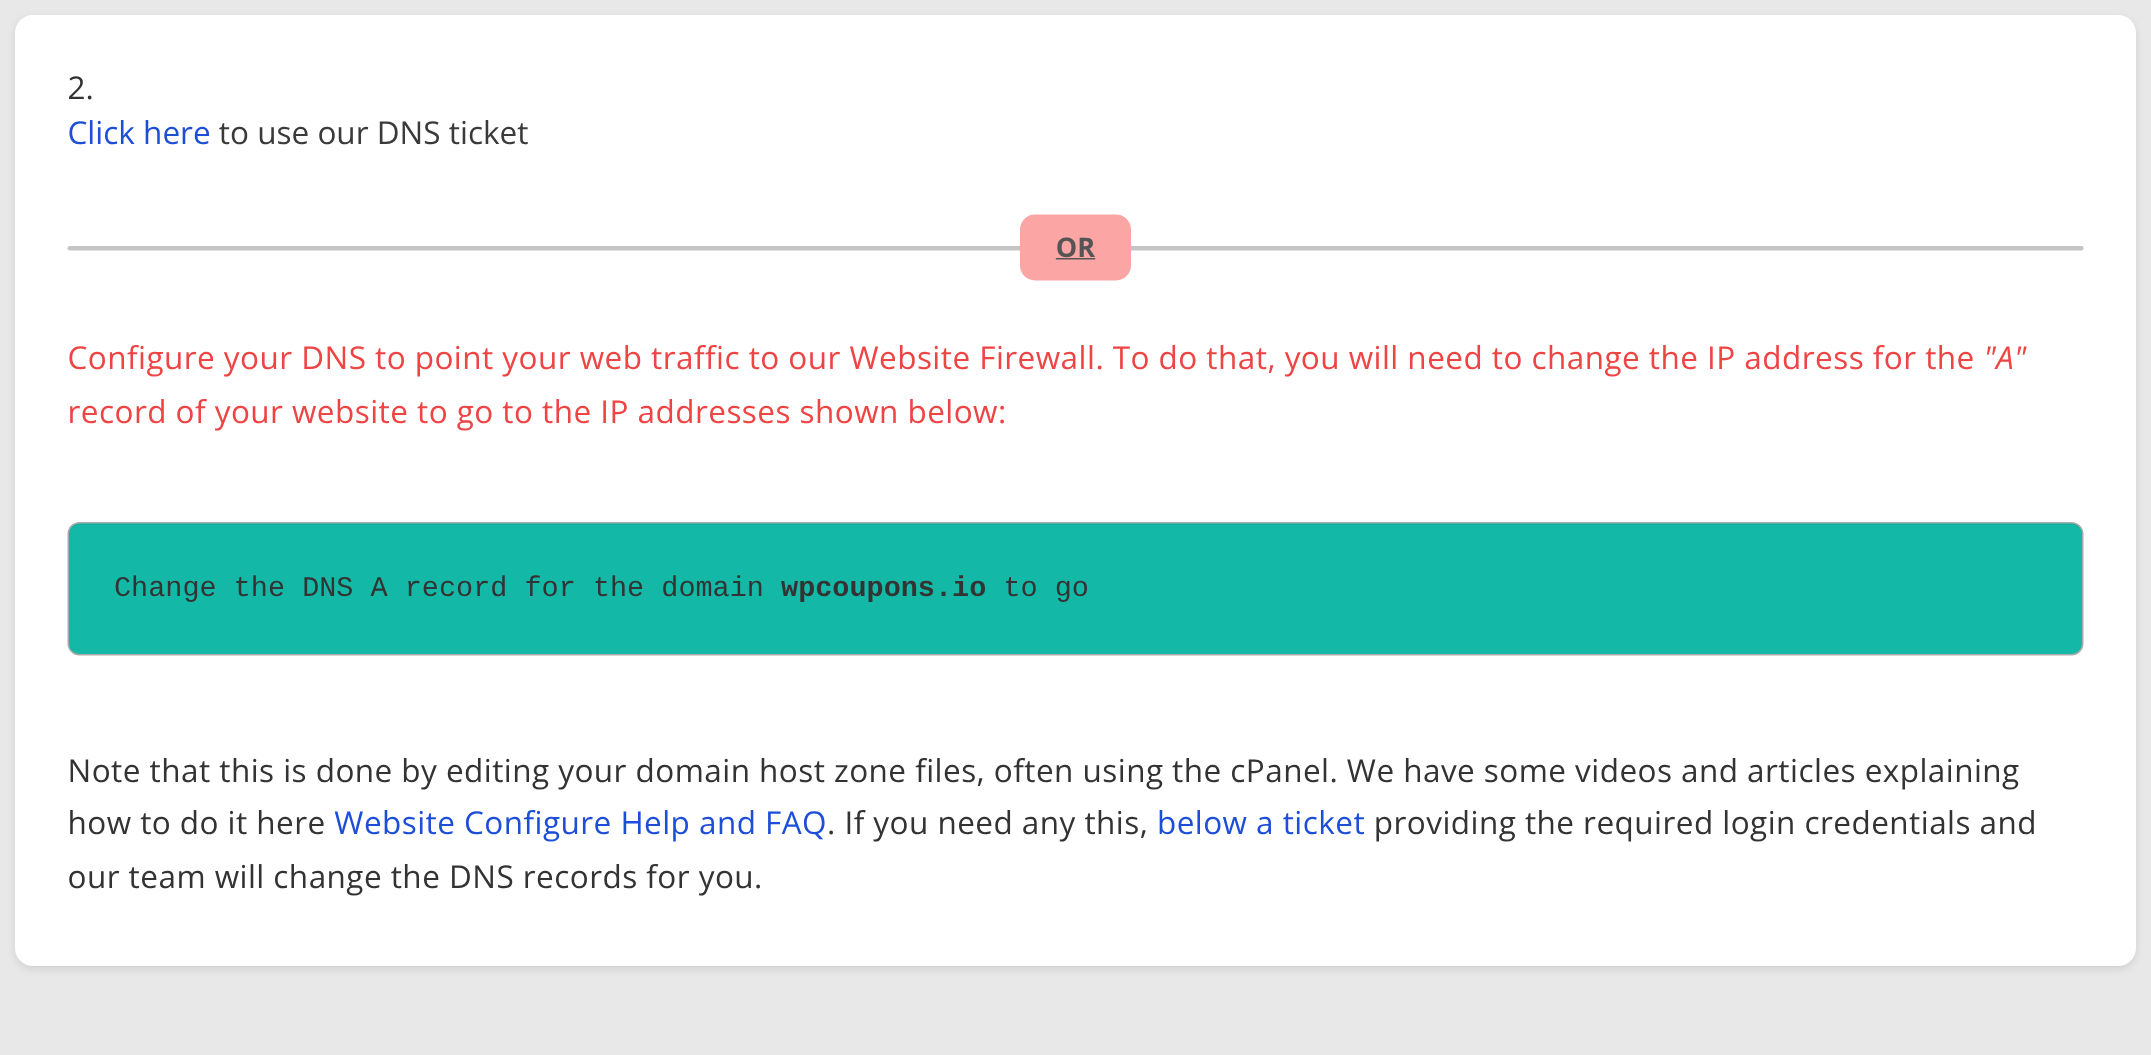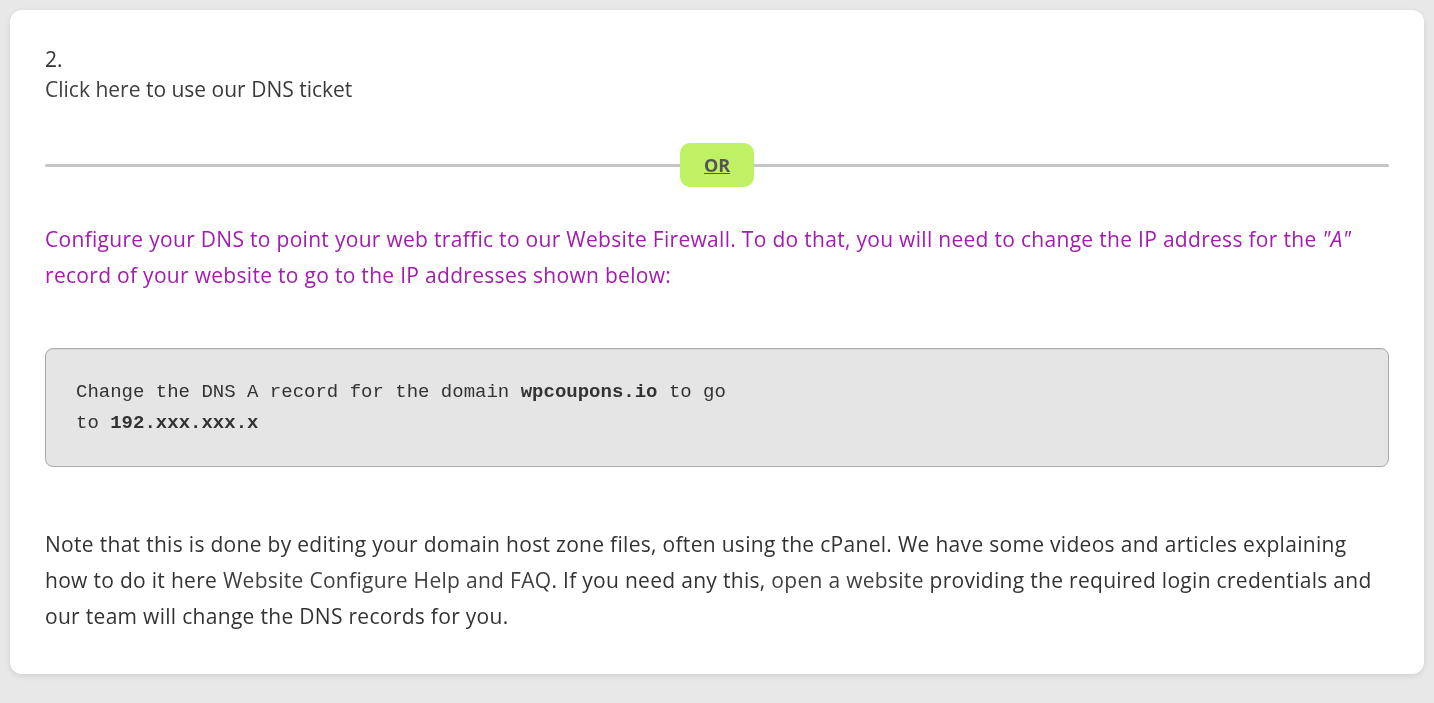--- a/index.html
+++ b/index.html
@@ -24,60 +24,60 @@
     .step-number {
       font-size: 21px;
       color: #333;
       margin-bottom: 2px;
     }
     .dns-option {
       font-size: 21px;
       margin-bottom: 40px;
     }
     .link {
-      color: #404040;
+      color: #1d4ed8;
       text-decoration: none;
       cursor: pointer;
     }
     .divider-container {
       position: relative;
       display: flex;
       align-items: center;
       margin: 30px 0 35px 0;
     }
     .divider-line {
       flex: 1;
       height: 3px;
       background: #c5c5c5;
       border-radius: 2px;
     }
     .or-badge {
       position: relative;
-      background: #bef264;
+      background: #fca5a5;
       color: #555;
       font-weight: 700;
       font-size: 18px;
       padding: 10px 24px;
       border-radius: 10px;
       margin: 0 -8px;
       z-index: 2;
       text-decoration: underline;
     }
     .description {
       font-size: 21px;
       line-height: 1.7;
-      color: #a21caf;
+      color: #ef4444;
       margin-bottom: 55px;
       letter-spacing: 0.3px;
     }
     .italic {
       font-style: italic;
     }
     .code-box {
-      background: #e5e5e5;
+      background: #14b8a6;
       border: 1px solid #aaa;
       border-radius: 8px;
       padding: 28px 30px;
       font-family: 'Consolas', 'Courier New', monospace;
       font-size: 19px;
       line-height: 1.6;
       color: #333;
       margin-bottom: 60px;
       box-shadow: inset 0 1px 0 rgba(0,0,0,0.05);
     }
@@ -108,22 +108,19 @@
   </div>
 
   <div class="description">
     <span>Configure your DNS to point your web traffic to our Website Firewall. To do that, you will need to change the IP address for the </span><span class="italic">"A"</span><span> record of your website to go to the IP addresses shown below:</span>
   </div>
 
   <div class="code-box">
     <div>
       <span>Change the DNS A record for the domain </span><span class="bold">wpcoupons.io</span><span> to go</span>
     </div>
-    <div>
-      <span>to </span><span class="bold">192.xxx.xxx.x</span>
-    </div>
   </div>
 
   <div class="note">
-    <span>Note that this is done by editing your domain host zone files, often using the cPanel. We have some videos and articles explaining how to do it here </span><a class="link">Website Configure Help and FAQ</a><span>. If you need any this, </span><a class="link">open a website</a><span> providing the required login credentials and our team will change the DNS records for you.</span>
+    <span>Note that this is done by editing your domain host zone files, often using the cPanel. We have some videos and articles explaining how to do it here </span><a class="link">Website Configure Help and FAQ</a><span>. If you need any this, </span><a class="link">below a ticket</a><span> providing the required login credentials and our team will change the DNS records for you.</span>
   </div>
 
 </div>
 
 </body></html>

